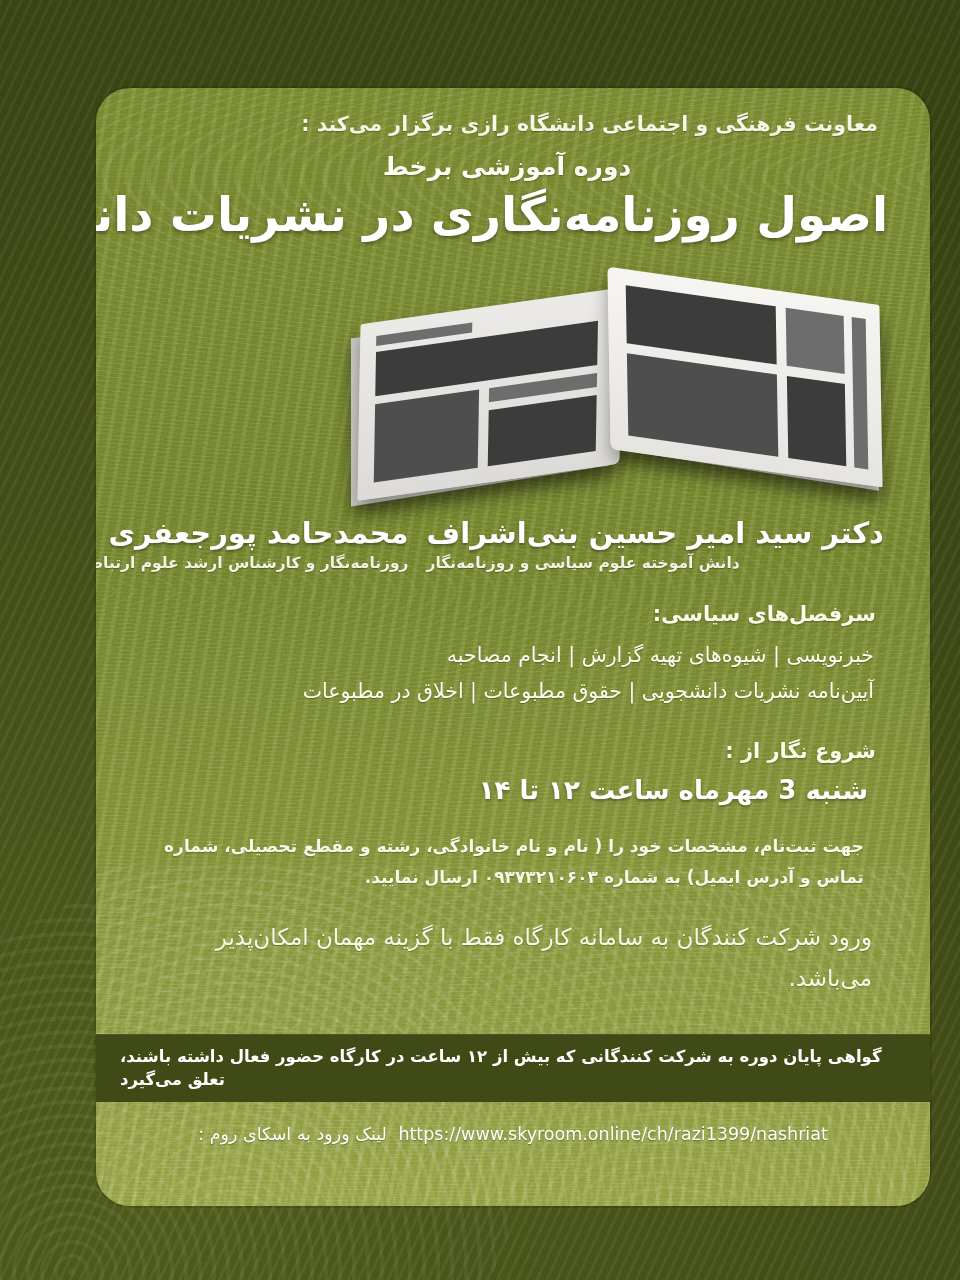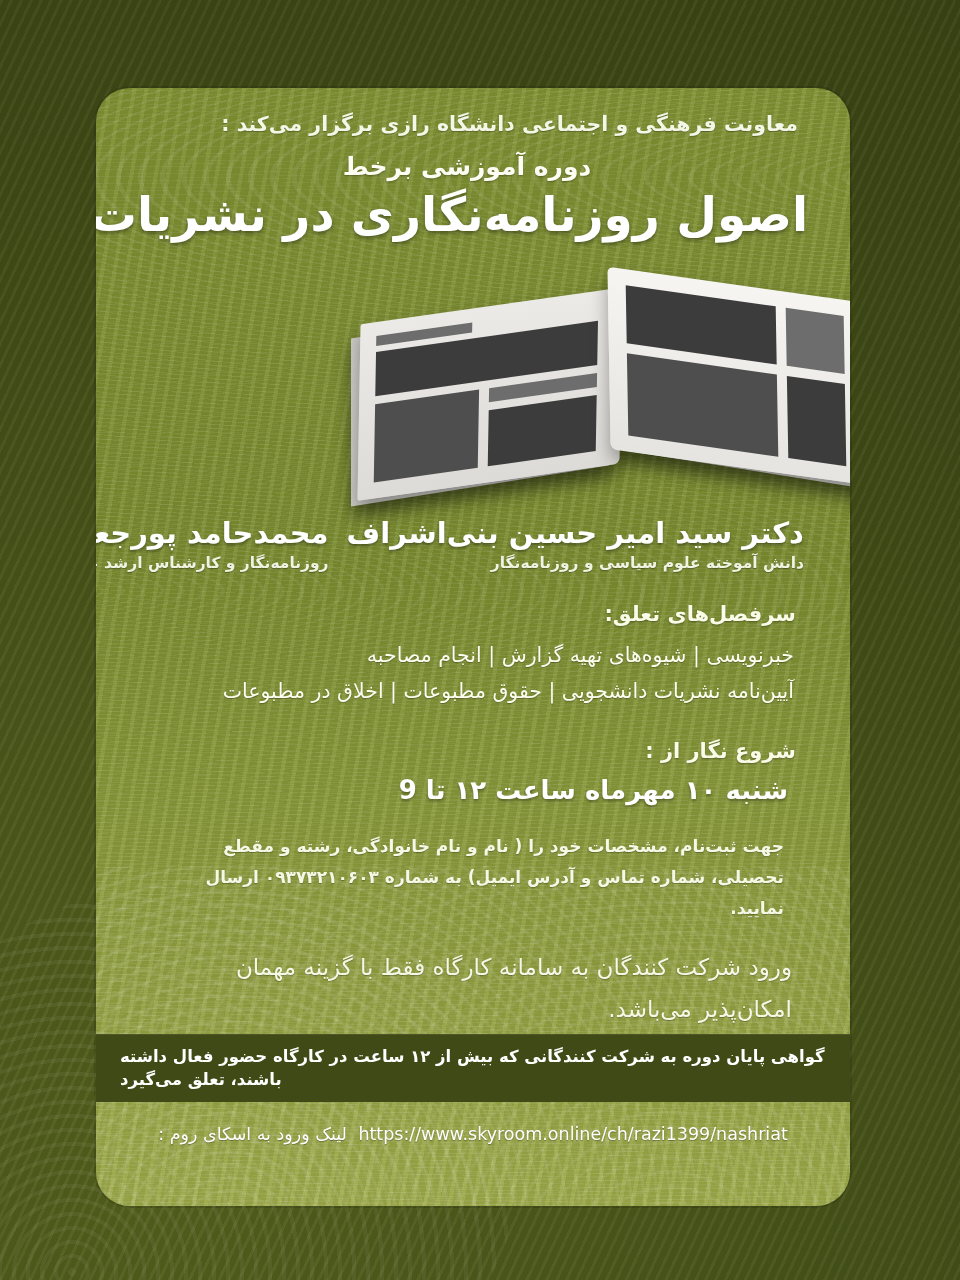--- a/index.html
+++ b/index.html
@@ -43,21 +43,21 @@
         rgba(0,0,0,0.0) 4px,
         rgba(0,0,0,0.0) 14px);
     pointer-events: none;
   }
 
   
   #card {
     position: absolute;
     left: 96px;
     top: 88px;
-    width: 754px;
+    width: 834px;
     height: 1118px;
     border-radius: 34px;
     overflow: hidden;
     box-shadow: 0 0 0 2px rgba(0,0,0,0.12);
     background:
       repeating-linear-gradient(100deg,
         rgba(255,255,255,0.055) 0px,
         rgba(255,255,255,0.055) 4px,
         rgba(0,0,0,0.045) 4px,
         rgba(0,0,0,0.045) 12px),
@@ -194,21 +194,21 @@
   
   .speakers {
     position: relative;
     display: flex;
     justify-content: space-between;
     align-items: flex-start;
     margin: 6px 6px 0 6px;
     gap: 18px;
   }
   .spk { text-align: right; }
-  .spk.left-col { text-align: right; }
+  .spk.left-col { text-align: left; }
   .spk-name {
     font-size: 29px;
     font-weight: bold;
     color: #ffffff;
     text-shadow: 0 2px 3px rgba(0,0,0,0.35);
     white-space: nowrap;
   }
   .spk-role {
     font-size: 15.5px;
     font-weight: bold;
@@ -338,28 +338,28 @@
         <div class="spk left-col">
           <div class="spk-name">دکتر سید امیر حسین بنی‌اشراف</div>
           <div class="spk-role">دانش آموخته علوم سیاسی و روزنامه‌نگار</div>
         </div>
         <div class="spk">
           <div class="spk-name">محمدحامد پورجعفری</div>
           <div class="spk-role">روزنامه‌نگار و کارشناس ارشد علوم ارتباطات</div>
         </div>
       </div>
 
-      <div class="section-head">سرفصل‌های تعلق:</div>
+      <div class="section-head">سرفصل‌های سیاسی:</div>
       <div class="topics">
         <div>خبرنویسی | شیوه‌های تهیه گزارش | انجام مصاحبه</div>
         <div>آیین‌نامه نشریات دانشجویی | حقوق مطبوعات | اخلاق در مطبوعات</div>
       </div>
 
       <div class="section-head">شروع نگار از :</div>
-      <div class="start-line">شنبه ۱۰ مهرماه ساعت ۱۲ تا 9</div>
+      <div class="start-line">شنبه 3 مهرماه ساعت ۱۲ تا ۱۴</div>
 
       <div class="note">جهت ثبت‌نام، مشخصات خود را ( نام و نام خانوادگی، رشته و مقطع تحصیلی، شماره تماس و آدرس ایمیل) به شماره ۰۹۳۷۳۲۱۰۶۰۳ ارسال نمایید.</div>
       <div class="note2">ورود شرکت کنندگان به سامانه کارگاه فقط با گزینه مهمان امکان‌پذیر می‌باشد.</div>
     </div>
 
     <div class="footer-band">
       <div class="cert">گواهی پایان دوره به شرکت کنندگانی که بیش از ۱۲ ساعت در کارگاه حضور فعال داشته باشند، تعلق می‌گیرد</div>
     </div>
 
     <div class="link-row">

